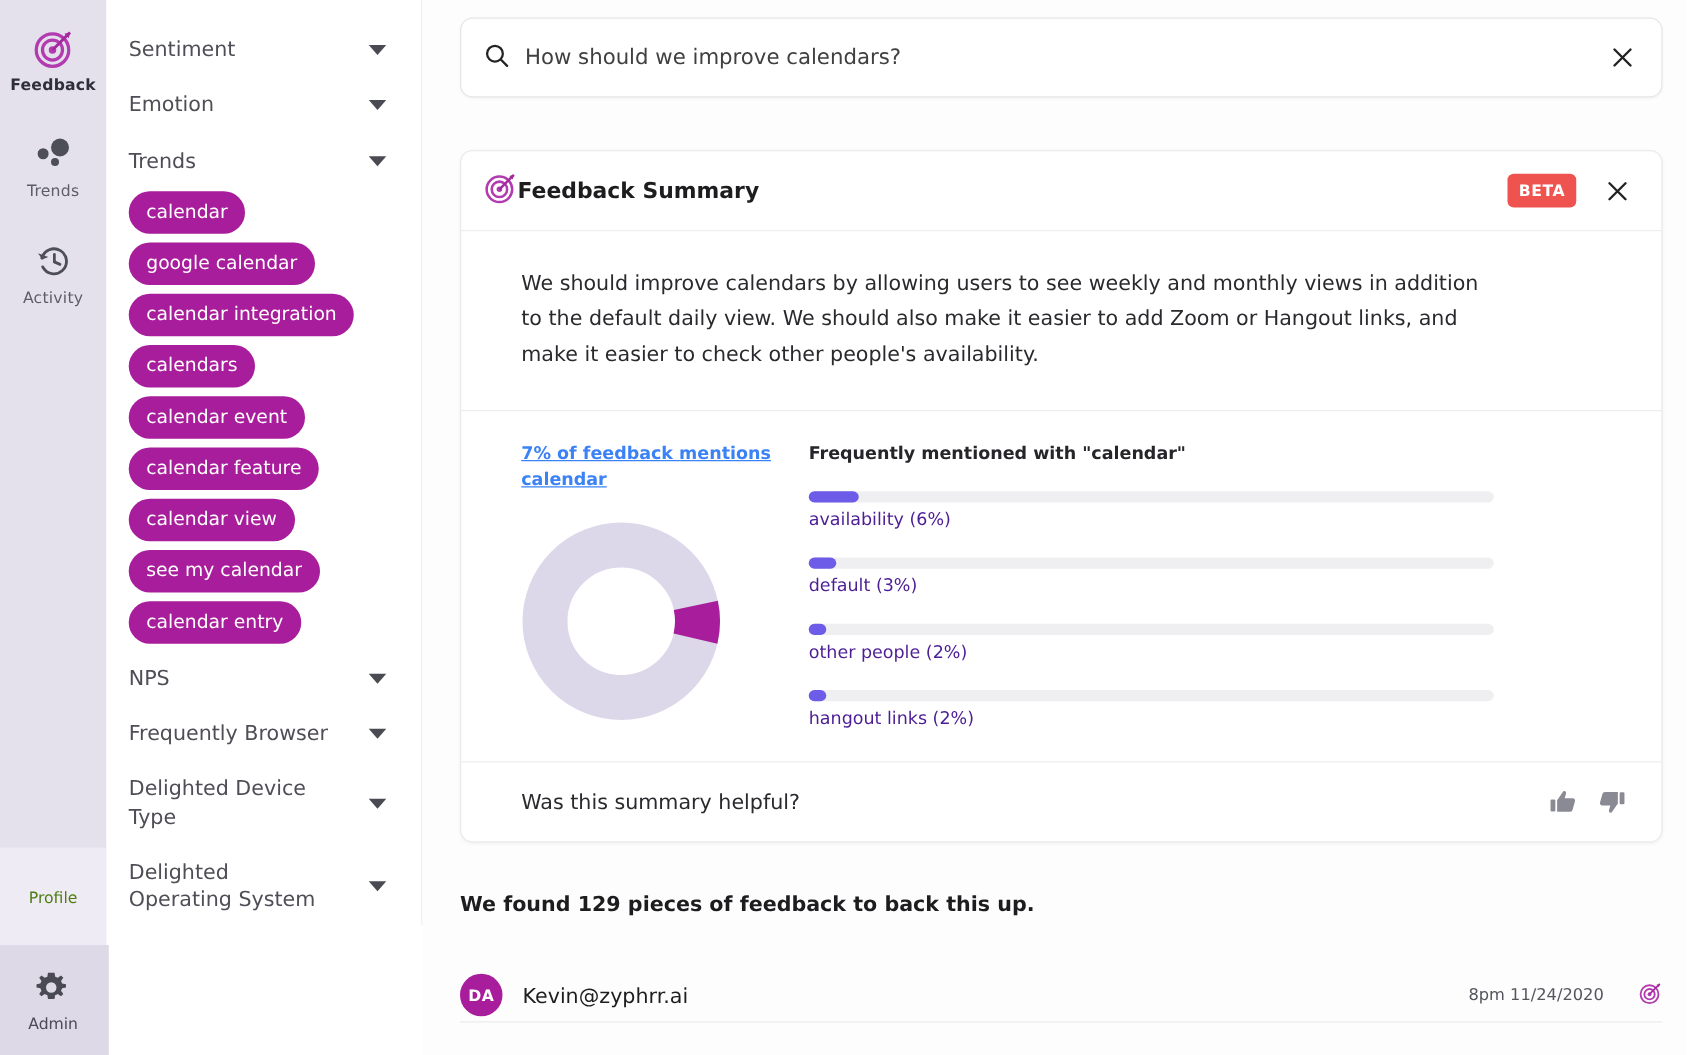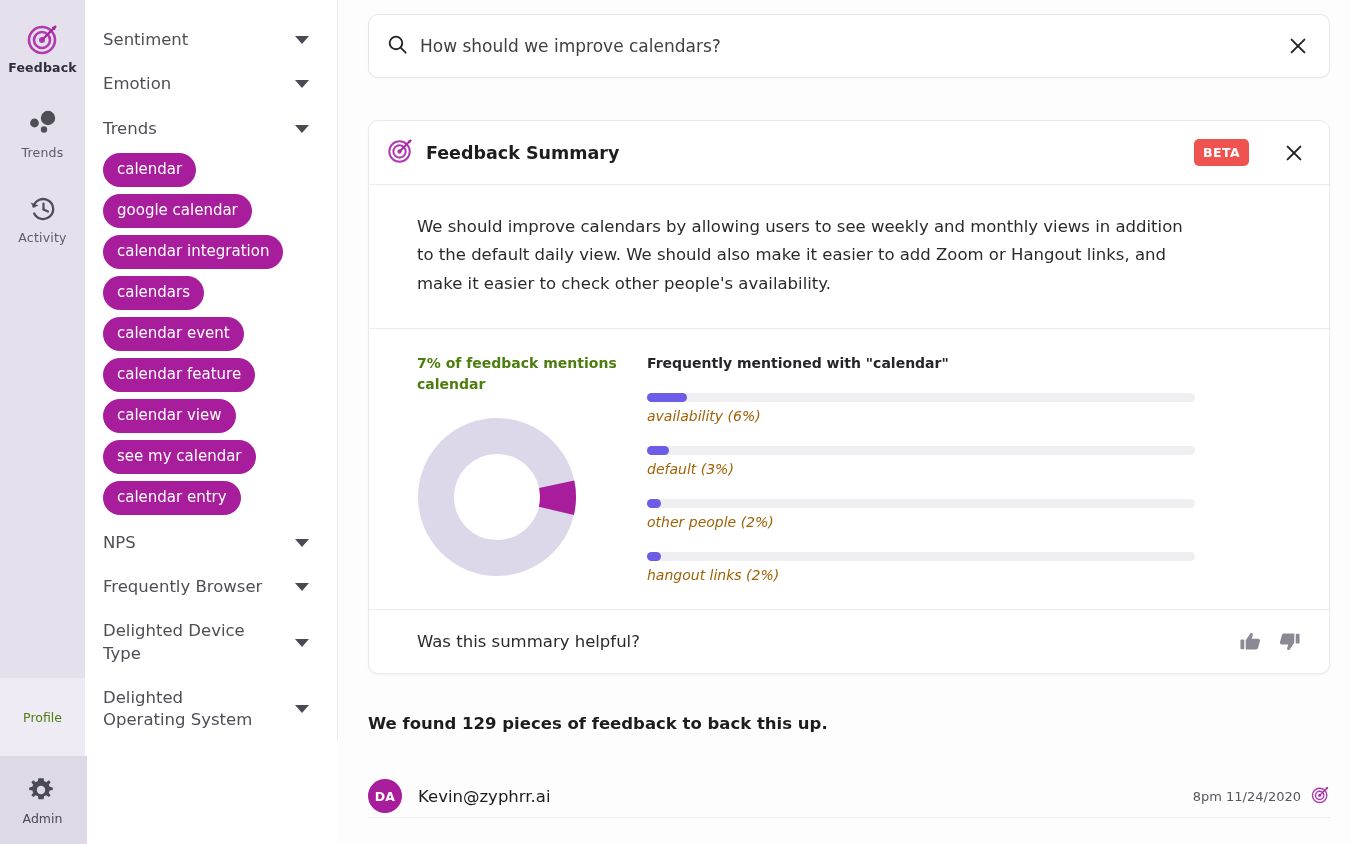--- a/index.html
+++ b/index.html
@@ -87,52 +87,52 @@
     font-size: 17px; color: #404040; background: transparent;
   }
   .icon-btn { background: none; border: none; cursor: pointer; padding: 0;
     display: flex; align-items: center; justify-content: center; }
 
   .card {
     margin-top: 42px; background: #fff; border: 1px solid #eaeaea;
     border-radius: 10px; box-shadow: 0 1px 3px rgba(0,0,0,.05);
   }
   .card-head {
-    display: flex; align-items: center; gap: 12px;
+    display: flex; align-items: center; gap: 0;
     padding: 16px 20px 16px 18px; border-bottom: 1px solid #ededed;
   }
   .card-title { font-size: 17.5px; font-weight: 700; color: #1d1d1f; }
   .head-spacer { flex: 1 1 auto; }
   .beta {
     background: #ef5350; color: #fff; font-size: 12.5px; font-weight: 700;
     letter-spacing: .4px; padding: 6px 9px; border-radius: 5px; cursor: pointer;
   }
 
   .summary-body {
     padding: 28px 36px 30px 48px; border-bottom: 1px solid #ededed;
   }
   .summary-text { font-size: 16.5px; line-height: 1.72; color: #2a2a2e; max-width: 775px; }
 
   .chart-area {
     display: flex; padding: 24px 30px 26px 48px;
     border-bottom: 1px solid #ededed; gap: 0;
   }
   .donut-col { width: 230px; flex: 0 0 230px; }
-  .donut-title { font-size: 14px; font-weight: 700; color: #4d7c0f; line-height: 1.5; }
+  .donut-title { font-size: 14px; font-weight: 700; color: #3b82f6; line-height: 1.5; text-decoration: underline; }
   .donut-wrap { margin-top: 22px; }
 
   .bars-col { flex: 1 1 auto; padding-top: 2px; }
   .bars-title { font-size: 14px; font-weight: 700; color: #25252a; }
   .bar-row { margin-top: 22px; }
   .bar-track {
     height: 9px; background: #efeff1; border-radius: 5px; position: relative;
     width: 548px;
   }
   .bar-fill { height: 9px; border-radius: 5px; background: #6c5ce7; }
-  .bar-label { margin-top: 6px; font-size: 14px; color: #a16207; font-style: italic; }
+  .bar-label { margin-top: 6px; font-size: 14px; color: #4c1d95; }
 
   .helpful {
     display: flex; align-items: center; padding: 20px 28px 20px 48px;
   }
   .helpful-text { font-size: 16.5px; color: #2a2a2e; }
   .thumbs { margin-left: auto; display: flex; gap: 16px; }
 
   .found {
     margin-top: 40px; font-size: 16.5px; font-weight: 700; color: #1d1d1f;
   }
@@ -140,21 +140,21 @@
     margin-top: 46px; display: flex; align-items: center;
     border-bottom: 1px solid #ececec; padding-bottom: 4px;
   }
   .avatar {
     width: 34px; height: 34px; border-radius: 50%; background: #a81d9b;
     color: #fff; font-size: 12.5px; font-weight: 700;
     display: flex; align-items: center; justify-content: center;
     letter-spacing: .3px;
   }
   .author { margin-left: 16px; font-size: 16.5px; color: #1d1d1f; }
-  .meta { margin-left: auto; display: flex; align-items: center; gap: 10px; text-align: center; }
+  .meta { margin-left: auto; display: flex; align-items: center; gap: 28px; text-align: center; }
   .timestamp { font-size: 13px; color: #55555e; }
 </style>
 </head>
 <body>
 
 <div class="app">
 
   <div class="rail">
 
     <div class="rail-item active" style="margin-top:10px">

